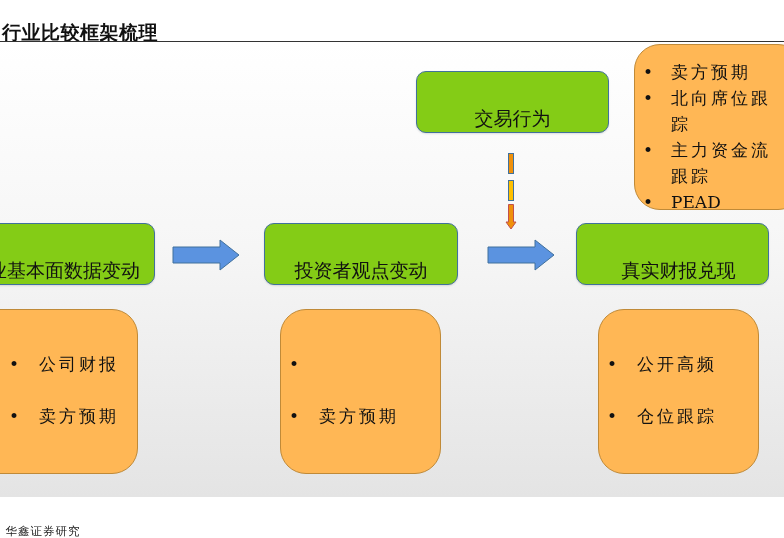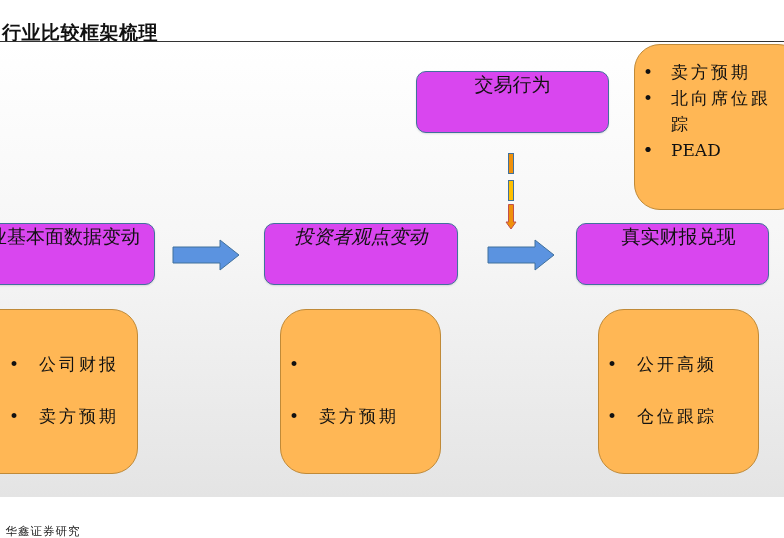--- a/index.html
+++ b/index.html
@@ -22,24 +22,24 @@
     position: absolute; left: 0; top: 42px; width: 784px; height: 455px;
     background: linear-gradient(to bottom, #ffffff 0%, #f6f6f6 45%, #e4e4e4 100%);
   }
   .source {
     position: absolute; left: -4px; top: 524px;
     font-family: "DejaVu Serif", "Liberation Serif", serif;
     font-size: 11.5px; color: #222; letter-spacing: 1px;
   }
   .blue-box {
     position: absolute;
-    background: #d946ef;
+    background: #84cc16;
     border: 1px solid #41719c;
     border-radius: 10px;
-    display: flex; align-items: flex-start; justify-content: center;
+    display: flex; align-items: flex-end; justify-content: center;
     font-family: "DejaVu Sans", "Liberation Sans", sans-serif;
     font-size: 19px; color: #111;
     box-shadow: 0 1px 2px rgba(0,0,0,0.12);
     box-sizing: border-box;
     white-space: nowrap;
   }
   .orange-box {
     position: absolute;
     background: #ffb755;
     border: 1.5px solid #c08a38;
@@ -68,21 +68,21 @@
 <div class="title">行业比较框架梳理</div>
 <div class="title-rule"></div>
 
 <div class="panel">
 </div>
 
 <div class="blue-box" style="left:-40px; top:223px; width:195px; height:62px; justify-content:flex-end; padding-right:14px;">
   <span>业基本面数据变动</span>
 </div>
 
-<div class="blue-box" style="left:264px; top:223px; width:194px; height:62px;font-style:italic;">
+<div class="blue-box" style="left:264px; top:223px; width:194px; height:62px;">
   <span>投资者观点变动</span>
 </div>
 
 <div class="blue-box" style="left:416px; top:71px; width:193px; height:62px;">
   <span>交易行为</span>
 </div>
 
 <div class="blue-box" style="left:576px; top:223px; width:193px; height:62px;padding-left:12px;">
   <span>真实财报兑现</span>
 </div>
@@ -144,20 +144,21 @@
     <li>
       <span class="bullet">•</span>
       <span>卖方预期</span>
     </li>
     <li>
       <span class="bullet">•</span>
       <span>北向席位跟踪</span>
     </li>
     <li>
       <span class="bullet">•</span>
+      <span>主力资金流跟踪</span>
     </li>
     <li class="latin">
       <span class="bullet">•</span>
       <span>PEAD</span>
     </li>
   </ul>
 </div>
 
 <div class="source">: 华鑫证券研究</div>
 

